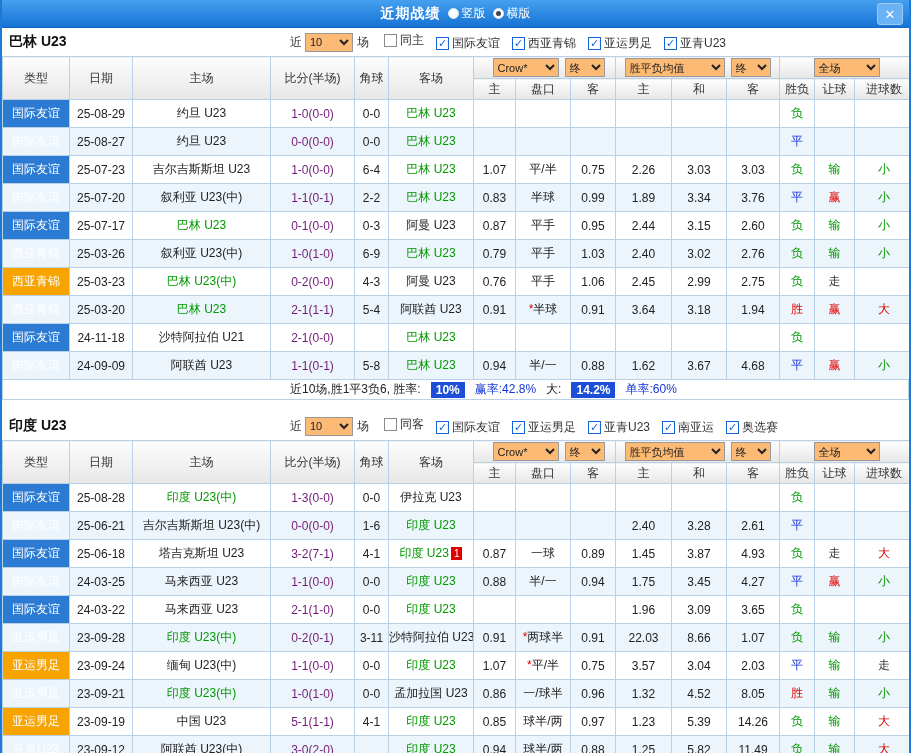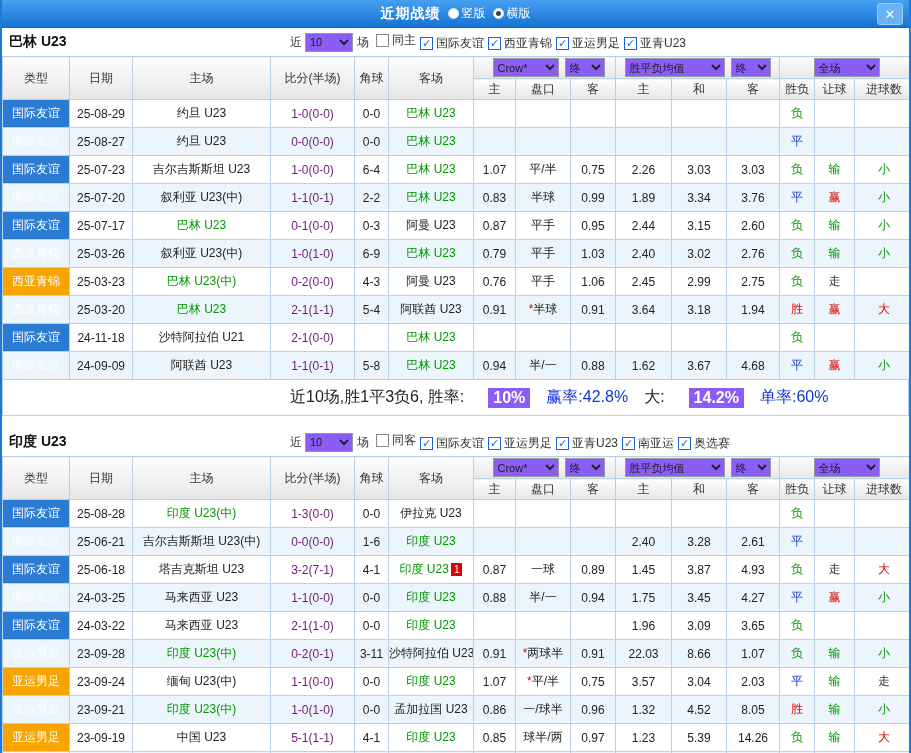--- a/index.html
+++ b/index.html
@@ -21,23 +21,23 @@
   .close-btn { position:absolute; right:6px; top:3px; width:26px; height:22px;
     background:#69b2f3; border:1px solid #9ccbf7; color:#fff; border-radius:3px;
     font-weight:bold; font-size:13px; display:flex; align-items:center; justify-content:center; cursor:pointer; }
 
   
   .team-section { background:#fff; }
   .team-section + .team-section { margin-top:12px; }
   .filter-bar { display:flex; align-items:center; height:28px; padding:0 7px; white-space:nowrap; }
   .team-title { font-weight:bold; font-size:14px; color:#111; width:281px; flex:none; }
   .flabel { margin:0 3px 0 0; color:#333; }
-  select { height:19px; font-size:11px; border:1px solid #999; background:#8b5cf6; color:#222; }
+  select { height:19px; font-size:11px; border:1px solid #999; background:#fdba74; color:#222; }
   .near-select { width:48px; margin-right:4px; }
-  .cb { display:inline-flex; align-items:center; margin-left:4px; gap:3px; cursor:pointer; color:#333; }
+  .cb { display:inline-flex; align-items:center; margin-left:12px; gap:3px; cursor:pointer; color:#333; }
   .box { width:13px; height:13px; border:1px solid #8a8a8a; background:#fff; font-size:11px;
     line-height:11px; text-align:center; color:#1565d8; font-weight:bold; display:inline-block; }
   .box.checked { border-color:#1565d8; }
 
   
   table { border-collapse:collapse; table-layout:fixed; width:911px; }
   th, td { border:1px solid #b9d0e6; text-align:center; overflow:hidden; white-space:nowrap; }
   thead th { background:linear-gradient(#fdfdfd,#e7e7e7); font-weight:normal; height:21px;
     font-size:12px; color:#333; }
   thead .sel-cell { padding:1px; }
@@ -47,23 +47,23 @@
   tr.alt td { background:#edf5fc; }
   td.type-blue { background:#2b7bd3; color:#fff; }
   td.type-orange { background:#f7a400; color:#fff; }
   .focus { color:#009900; }
   .score { color:#701a75; }
   .c-red { color:#e00000; } .c-green { color:#009900; } .c-blue { color:#1436d8; } .c-dark { color:#333; }
   .badge { display:inline-block; background:#e00000; color:#fff; font-size:10px; line-height:13px;
     padding:0 3px; margin-left:2px; vertical-align:middle; }
 
   
-  .stats { height:36px; border:1px solid #b9d0e6; border-top:none; display:flex; align-items:center;
-    padding-left:287px; gap:16px; font-size:16px; color:#222; }
-  .pill { background:#8b5cf6; color:#fff; padding:1px 5px; font-weight:bold;margin-left:8px; }
+  .stats { height:20px; border:1px solid #b9d0e6; border-top:none; display:flex; align-items:center;
+    padding-left:287px; gap:10px; font-size:12px; color:#222; }
+  .pill { background:#1d4ed8; color:#fff; padding:1px 5px; font-weight:bold; }
   .blue-text { color:#1436d8; }
 </style>
 </head>
 <body>
 
 <div class="app">
   <div class="titlebar">
     <div class="center">
       <span class="win-title">近期战绩</span>
       <span class="radio">

